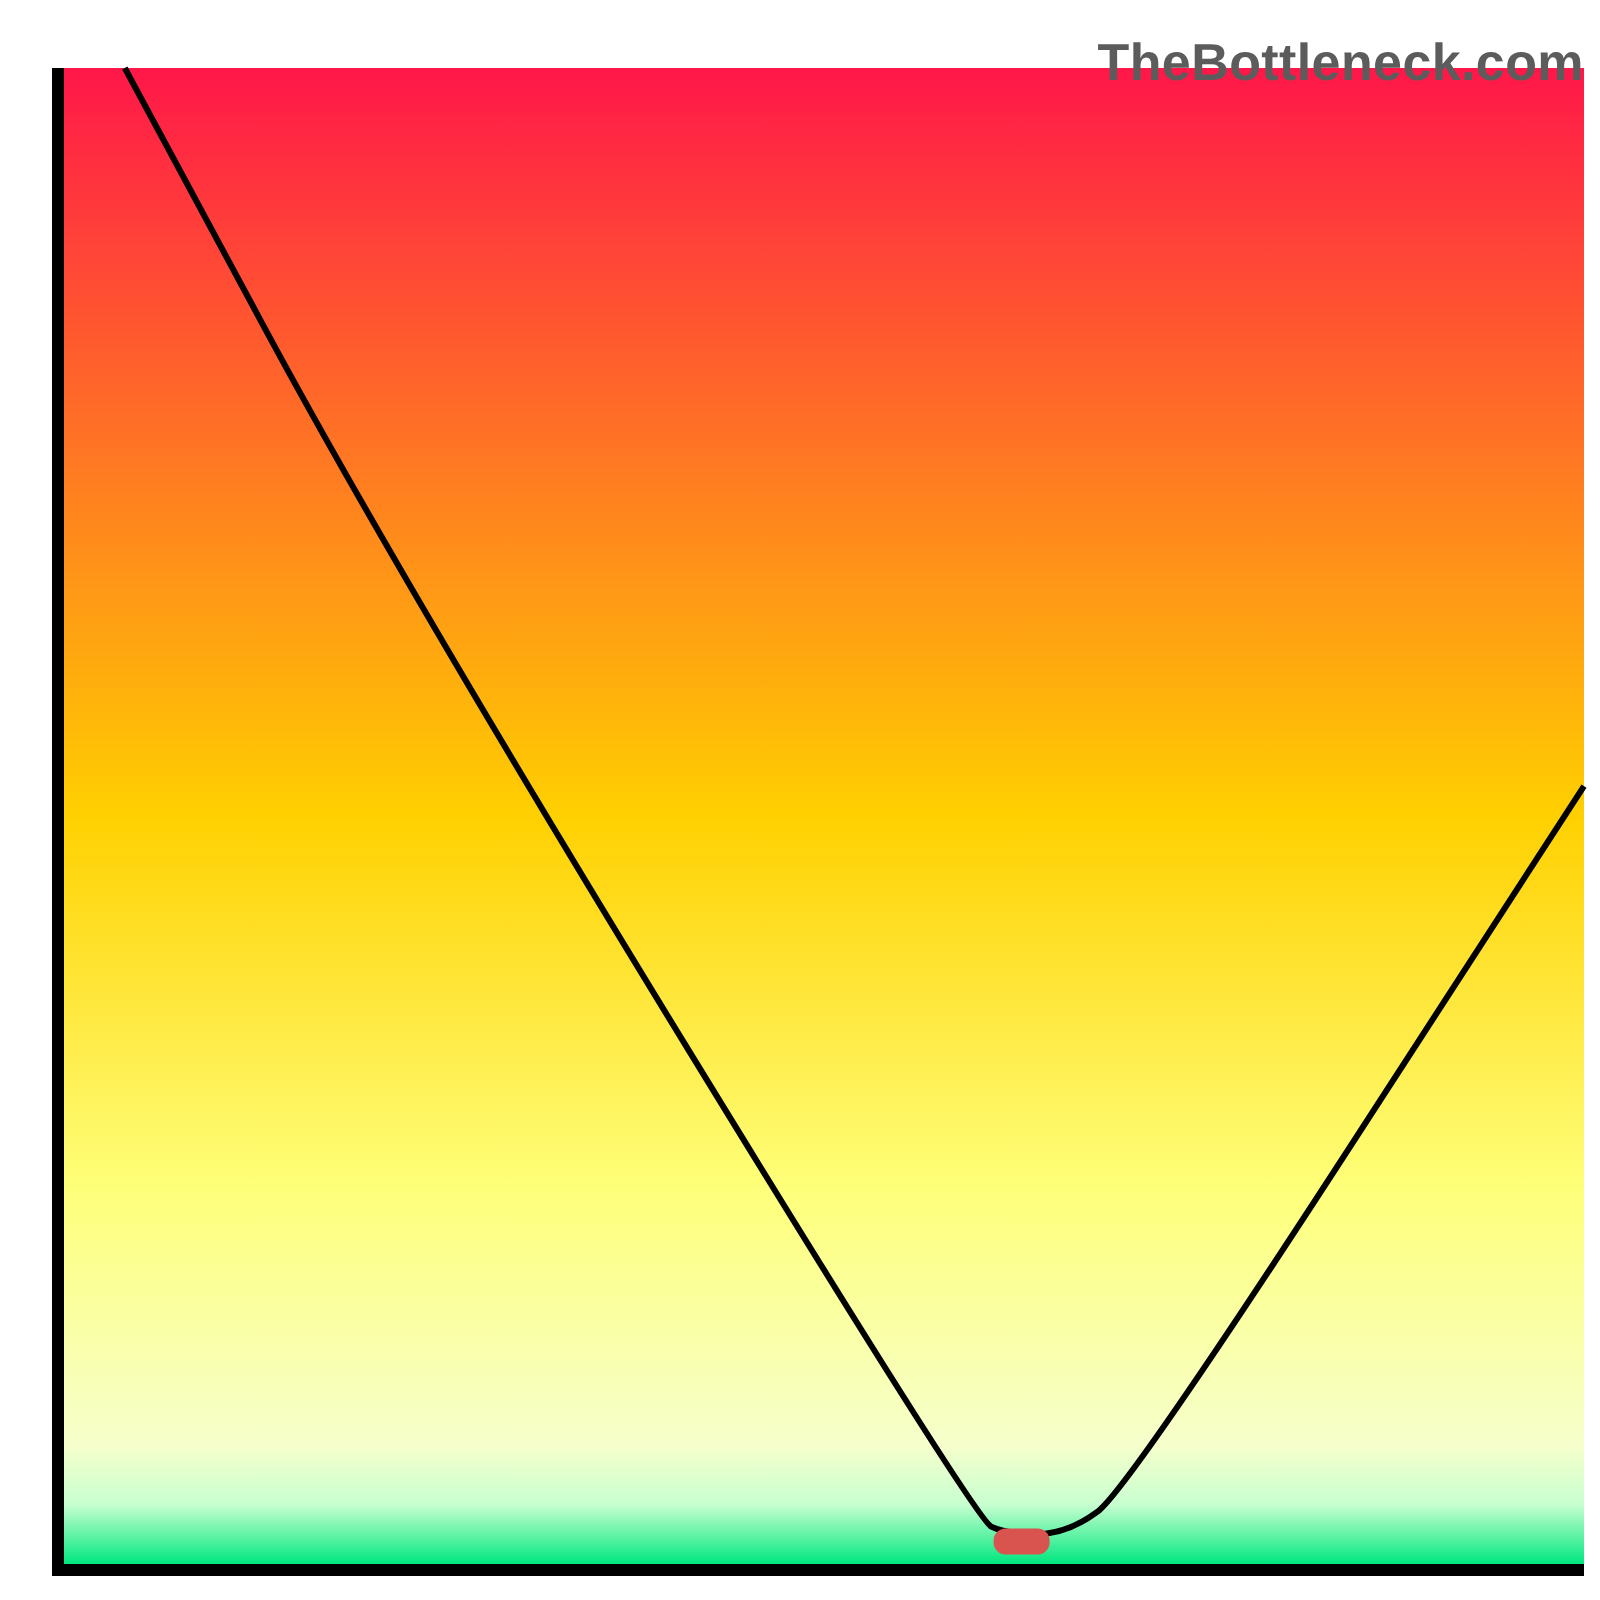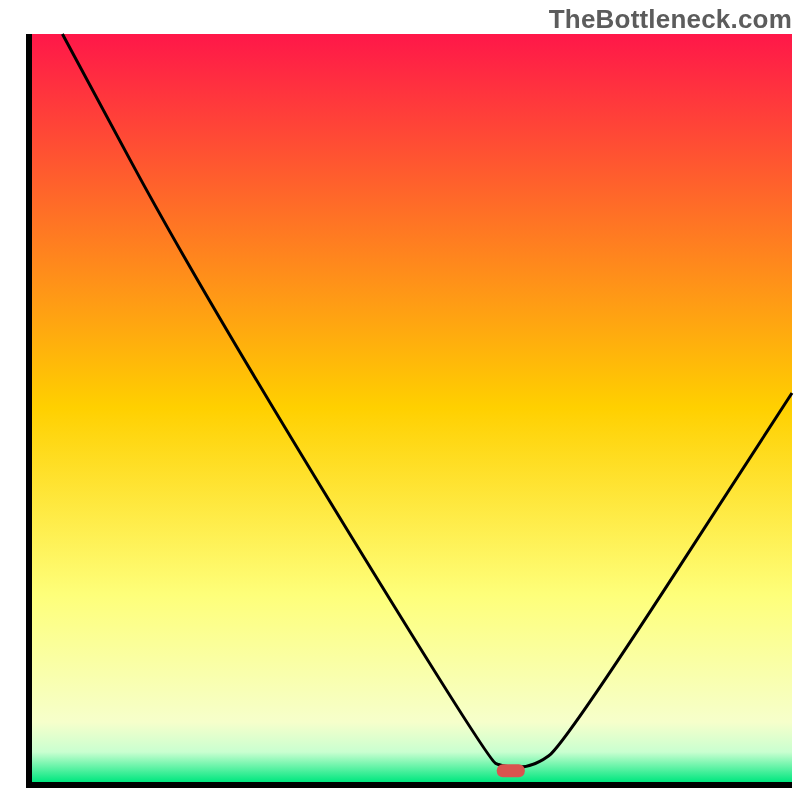--- a/index.html
+++ b/index.html
@@ -10,21 +10,21 @@
     background: #ffffff;
     font-family: Arial, Helvetica, sans-serif;
   }
   .chart-container {
     position: relative;
     width: 800px;
     height: 800px;
   }
   .watermark {
     position: absolute;
-    top: 4px;
+    top: 16px;
     right: 8px;
     font-size: 26px;
     font-weight: bold;
     color: #5c5c5c;
     letter-spacing: 0.2px;
     z-index: 10;
   }
   svg {
     position: absolute;
     top: 0;

